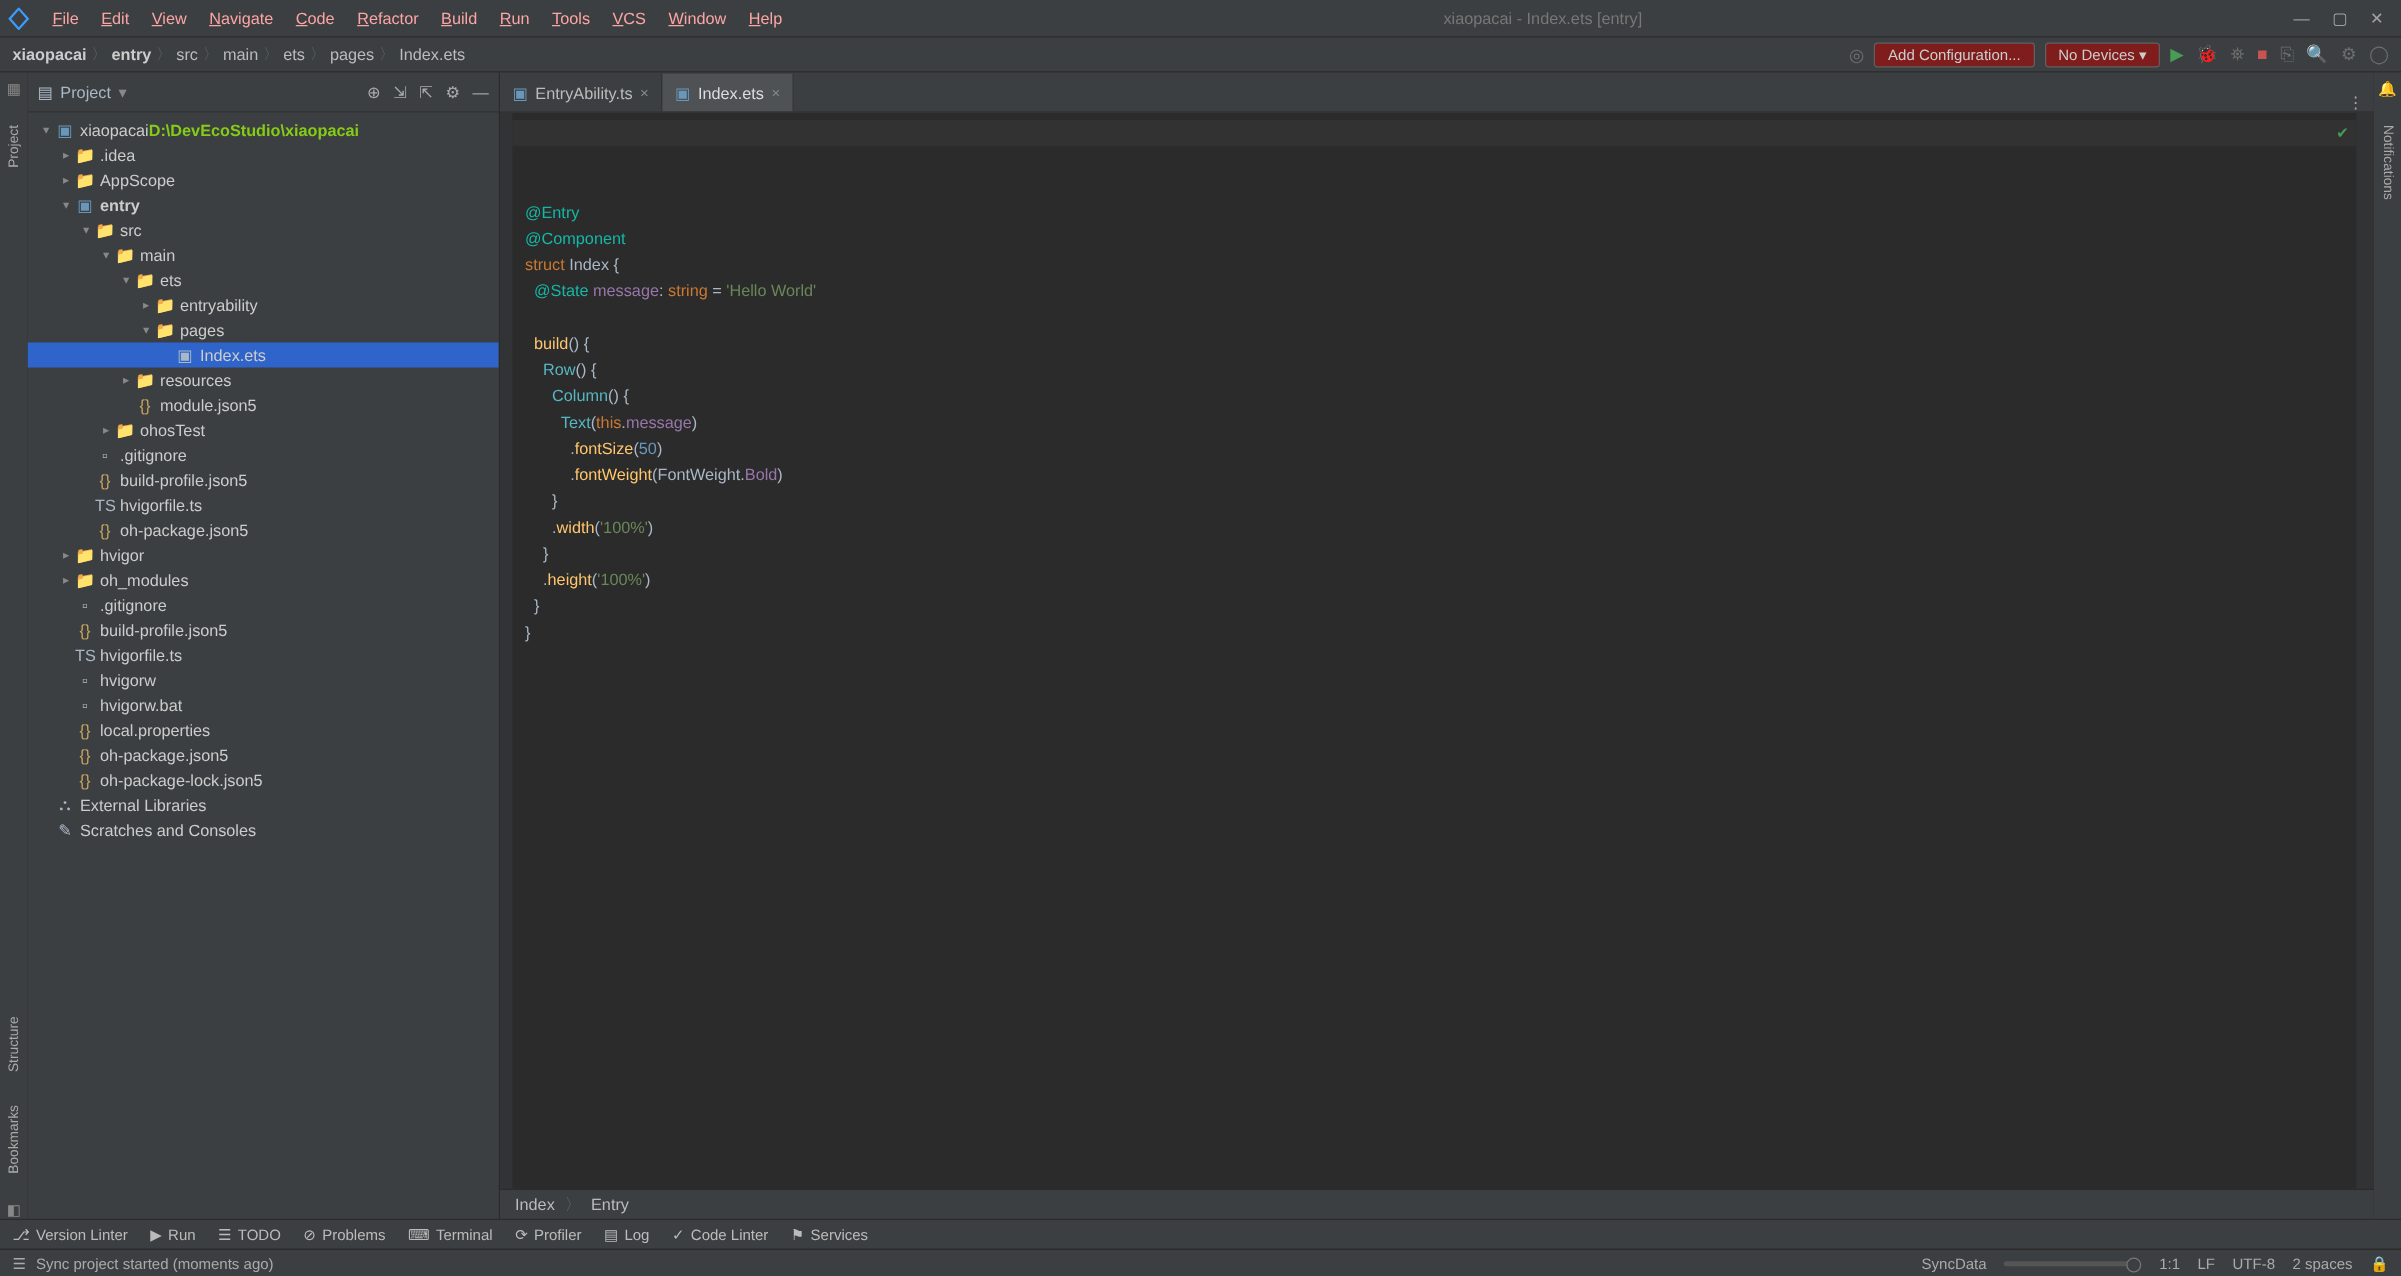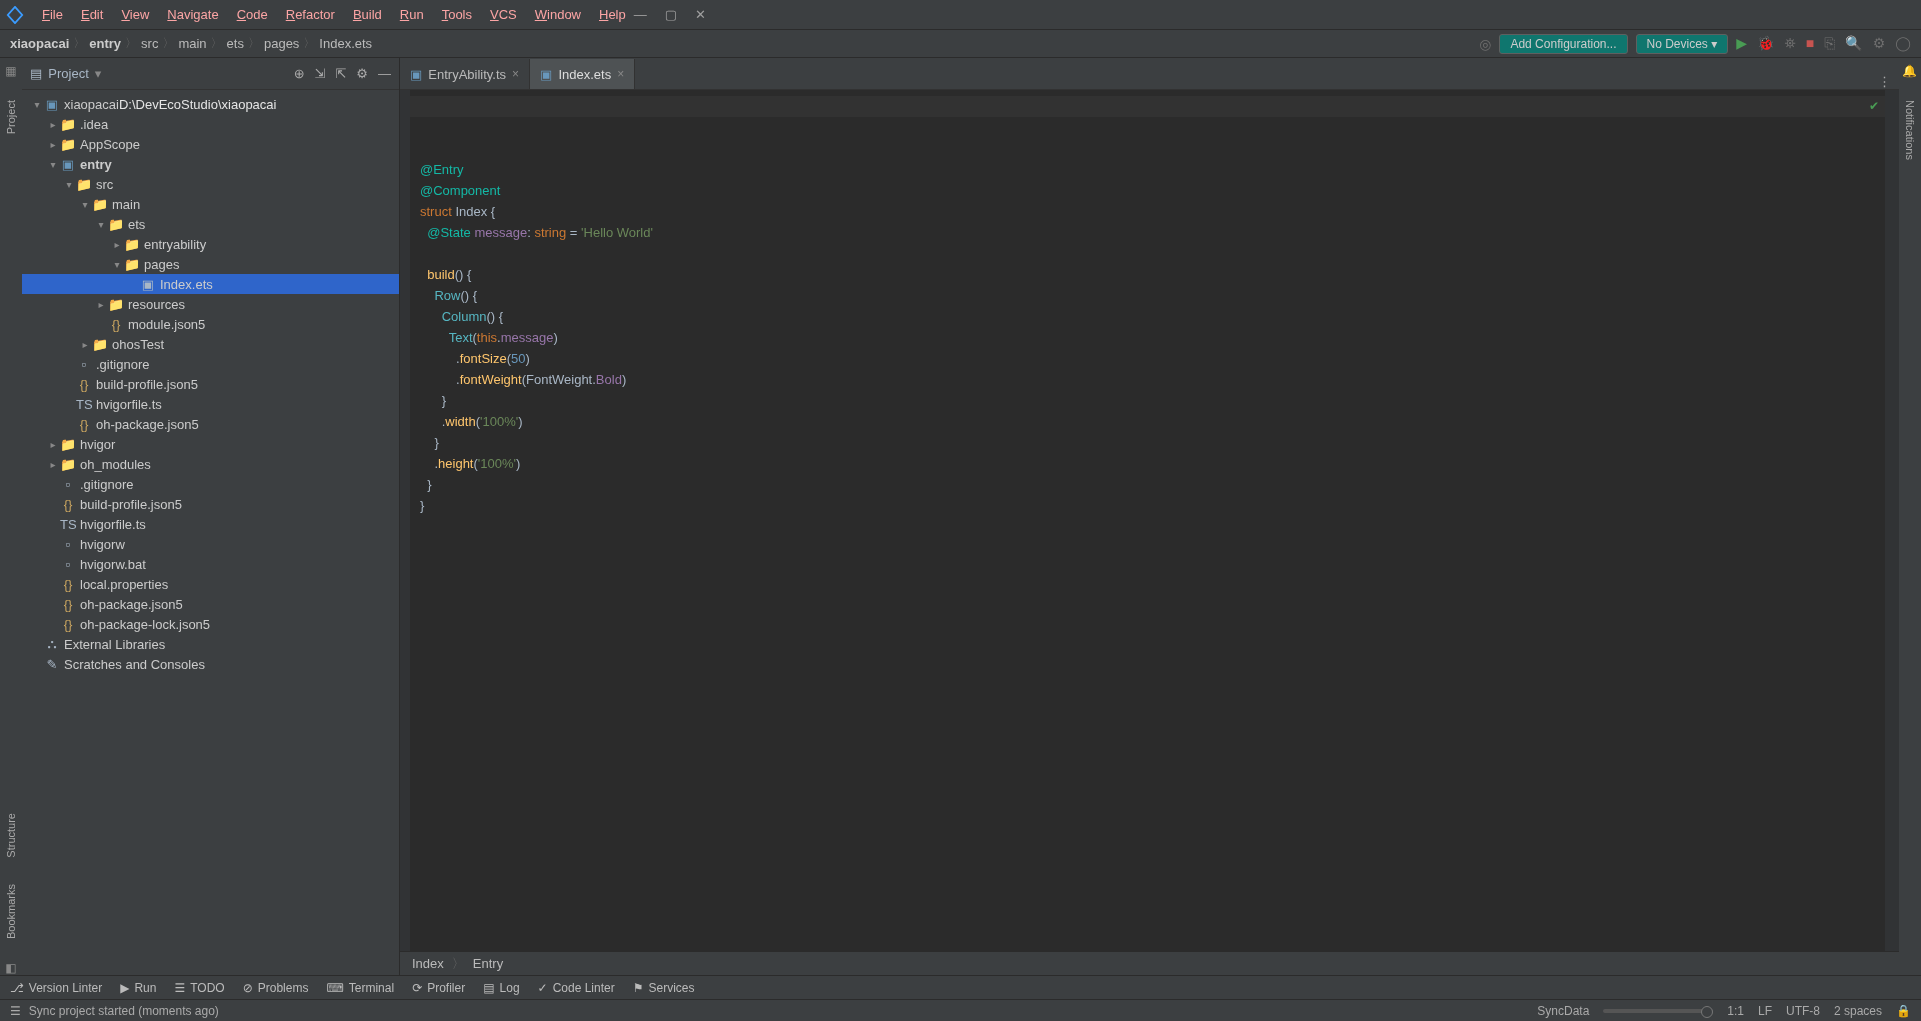--- a/index.html
+++ b/index.html
@@ -15,21 +15,21 @@
 .win-ctrls { display:flex; gap:18px; padding-right:8px; color:#a0a0a0;}
 .win-ctrls span { cursor:pointer; }
 
 
 .nav-bar { height:28px; background:#3c3f41; display:flex; align-items:center; padding:0 10px; border-bottom:1px solid #2b2b2b; justify-content:space-between;}
 .crumbs { display:flex; align-items:center; gap:4px; }
 .crumb { color:#bbb; }
 .crumb.bold { font-weight:600; color:#ccc;}
 .crumb-sep { color:#666; font-size:12px; }
 .nav-right { display:flex; align-items:center; gap:8px;}
-.nav-btn { background:#0f766e; border:1px solid #5e6060; padding:2px 10px; border-radius:3px; color:#ccc; cursor:pointer; font-size:12px;}
+.nav-btn { background:#7f1d1d; border:1px solid #5e6060; padding:2px 10px; border-radius:3px; color:#ccc; cursor:pointer; font-size:12px;}
 .run-icons { display:flex; gap:10px; color:#6e6e6e; font-size:14px;}
 .run-icons .green{color:#499c54}
 .run-icons .red{color:#c75450}
 
 
 .main { display:flex; height:calc(100% - 30px - 28px - 24px - 22px); }
 .left-rail, .right-rail { width:22px; background:#3c3f41; display:flex; flex-direction:column; align-items:center; padding-top:6px; gap:18px; }
 .rail-label { writing-mode:vertical-rl; transform:rotate(180deg); color:#aaa; font-size:11px; cursor:pointer; padding:4px 0;}
 .rail-icon { font-size:12px; color:#888;}
 
@@ -38,21 +38,21 @@
 .proj-header { height:32px; display:flex; align-items:center; padding:0 8px; border-bottom:1px solid #323232; }
 .proj-title { display:flex; align-items:center; gap:6px; flex:1; }
 .proj-tools { display:flex; gap:10px; color:#aaa; font-size:13px;}
 .proj-tools span{cursor:pointer;}
 .tree { flex:1; overflow:auto; padding:4px 0; }
 .tree-row { display:flex; align-items:center; height:20px; cursor:pointer; white-space:nowrap;}
 .tree-row.selected { background:#2f65ca; color:#fff; }
 .tw { display:inline-block; width:14px; text-align:center; color:#888; font-size:10px;}
 .ic { display:inline-block; width:16px; text-align:center; margin-right:4px;}
 .tree-label { color:#ccc; }
-.tree-label.dim { color:#e5e5e5; }
+.tree-label.dim { color:#84cc16;font-weight:bold; }
 .folder-ic{color:#9aa7b0;}
 .file-ic{color:#a9b7c6;}
 .json-ic{color:#c7a35f;}
 .mod-ic{color:#6897bb;}
 
 
 .editor-area { flex:1; display:flex; flex-direction:column; background:#2b2b2b; }
 .tabs { height:32px; background:#3c3f41; display:flex; align-items:flex-end; border-bottom:1px solid #323232; }
 .tab { height:30px; display:flex; align-items:center; padding:0 10px; gap:6px; background:#3c3f41; border-right:1px solid #323232; cursor:pointer; color:#bbb;}
 .tab.active { background:#4e5254; color:#ddd;}
@@ -102,20 +102,21 @@
       <span class="menu-item"><u>N</u>avigate</span>
       <span class="menu-item"><u>C</u>ode</span>
       <span class="menu-item"><u>R</u>efactor</span>
       <span class="menu-item"><u>B</u>uild</span>
       <span class="menu-item"><u>R</u>un</span>
       <span class="menu-item"><u>T</u>ools</span>
       <span class="menu-item"><u>V</u>CS</span>
       <span class="menu-item"><u>W</u>indow</span>
       <span class="menu-item"><u>H</u>elp</span>
     </div>
+  <div class="title-center">xiaopacai - Index.ets [entry]</div>
   <div class="win-ctrls">
     <span>—</span>
     <span>▢</span>
     <span>✕</span>
   </div>
 </div>
 
 <div class="nav-bar">
   <div class="crumbs" id="crumbs">
       <span class="crumb bold">xiaopacai</span>

